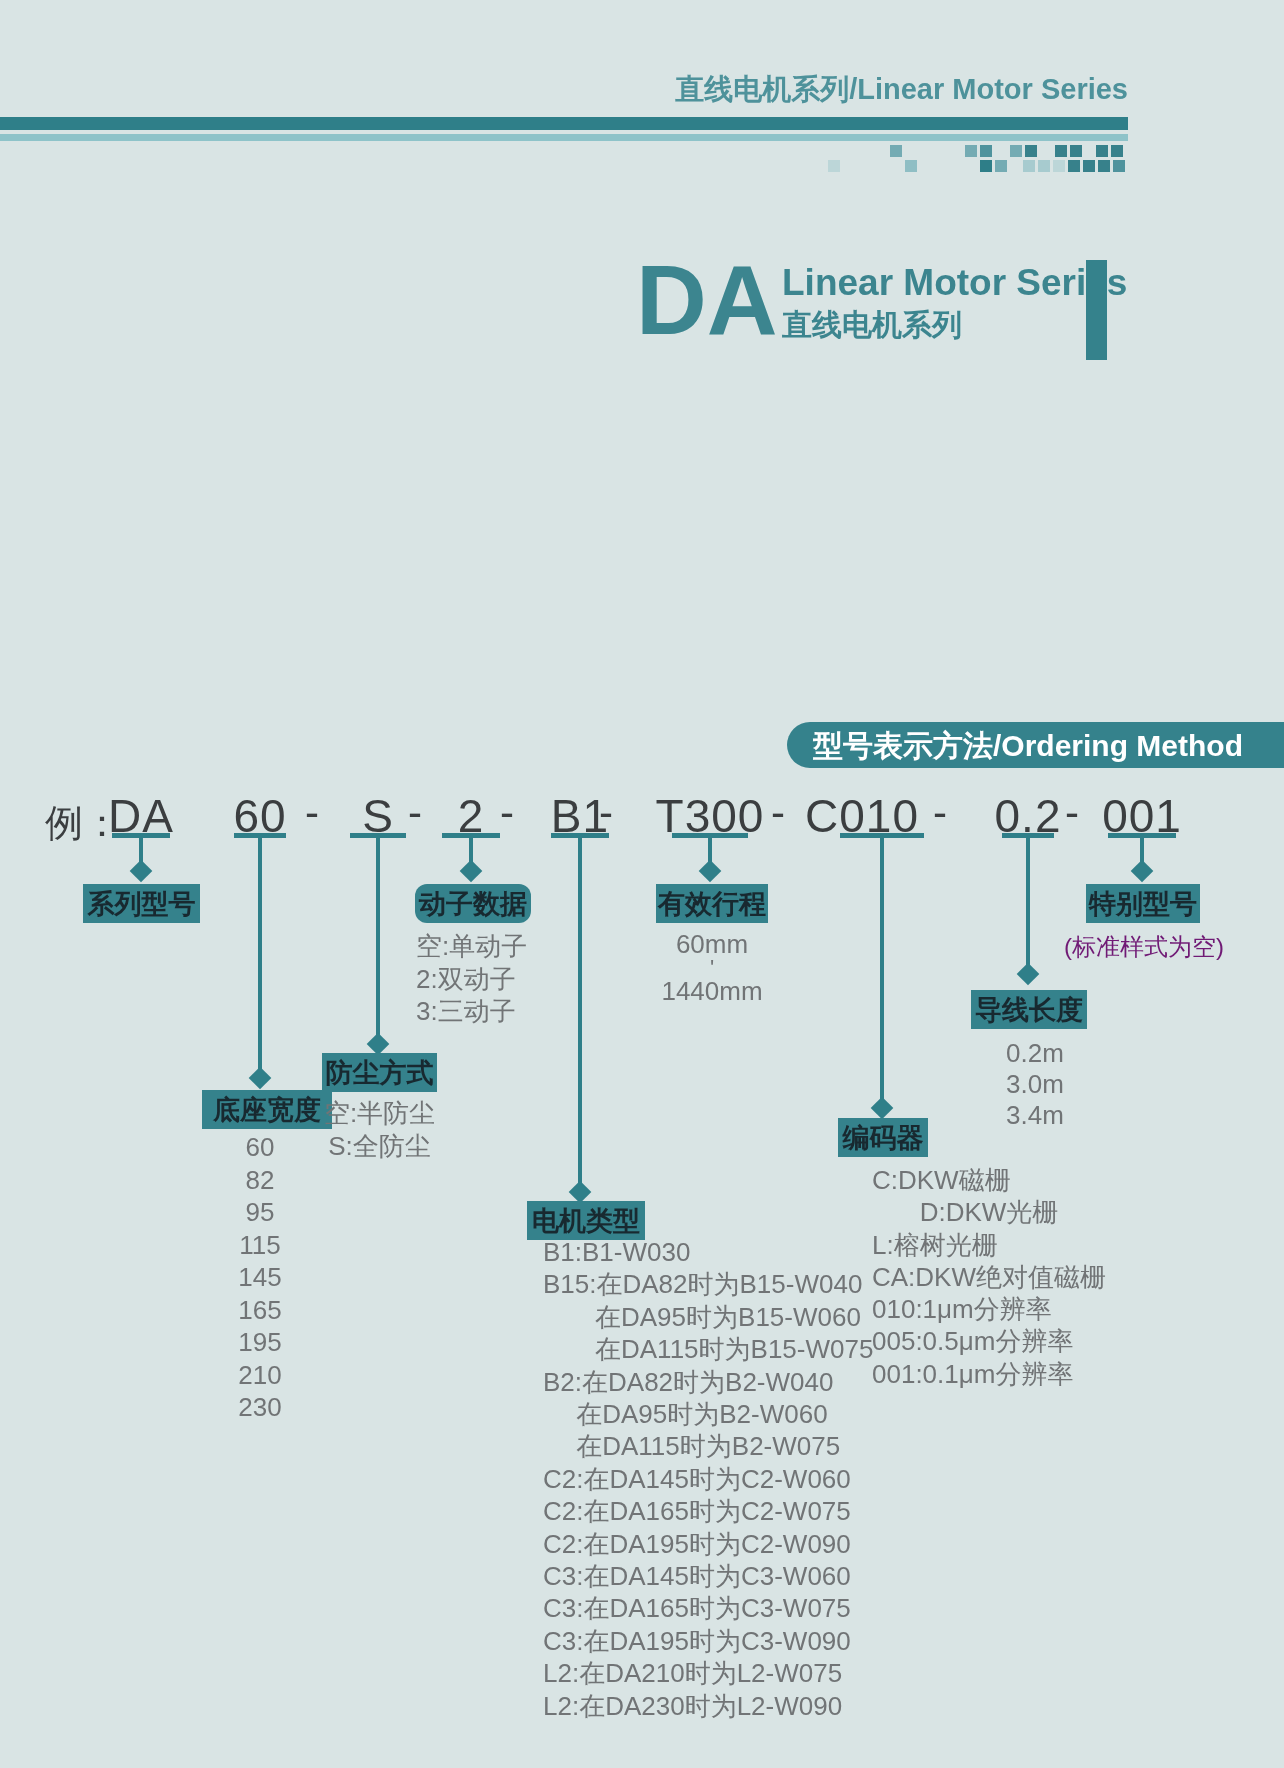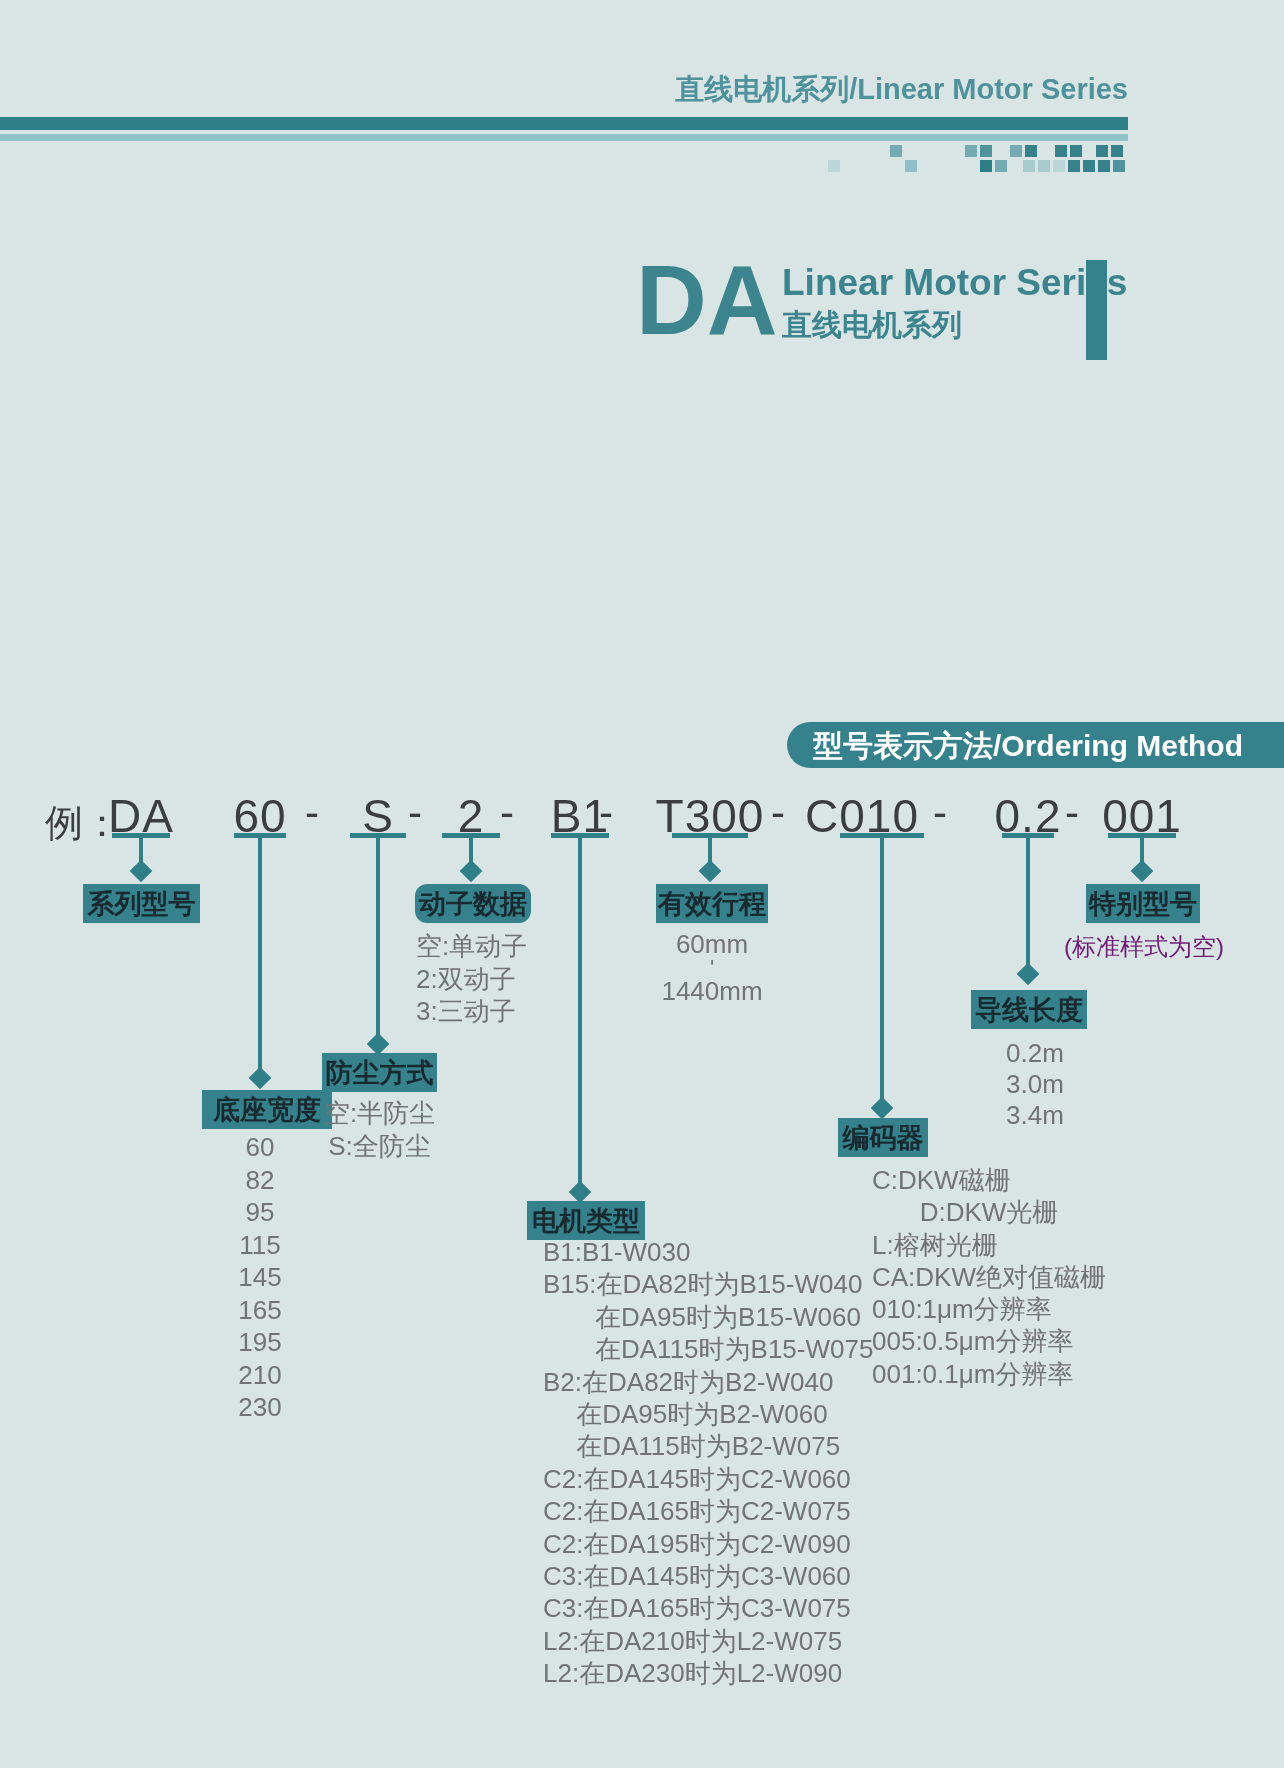--- a/index.html
+++ b/index.html
@@ -195,17 +195,18 @@
       <div style="line-height:32.4px;">　　在DA95时为B15-W060</div>
       <div style="line-height:32.4px;">　　在DA115时为B15-W075</div>
       <div style="line-height:32.4px;">B2:在DA82时为B2-W040</div>
       <div style="line-height:32.4px;">　 在DA95时为B2-W060</div>
       <div style="line-height:32.4px;">　 在DA115时为B2-W075</div>
       <div style="line-height:32.4px;">C2:在DA145时为C2-W060</div>
       <div style="line-height:32.4px;">C2:在DA165时为C2-W075</div>
       <div style="line-height:32.4px;">C2:在DA195时为C2-W090</div>
       <div style="line-height:32.4px;">C3:在DA145时为C3-W060</div>
       <div style="line-height:32.4px;">C3:在DA165时为C3-W075</div>
+      <div style="line-height:32.4px;">C3:在DA195时为C3-W090</div>
       <div style="line-height:32.4px;">L2:在DA210时为L2-W075</div>
       <div style="line-height:32.4px;">L2:在DA230时为L2-W090</div>
     </div>
 
 </div>
 
 </body></html>

